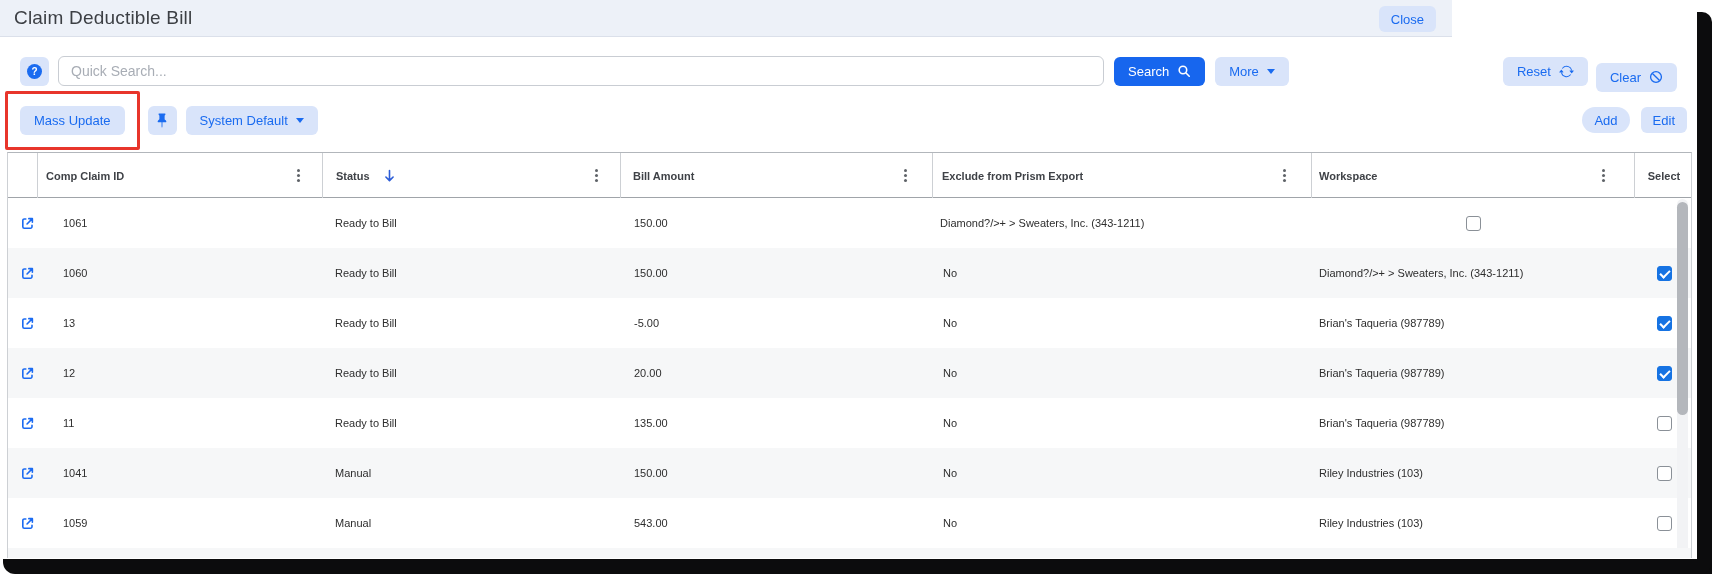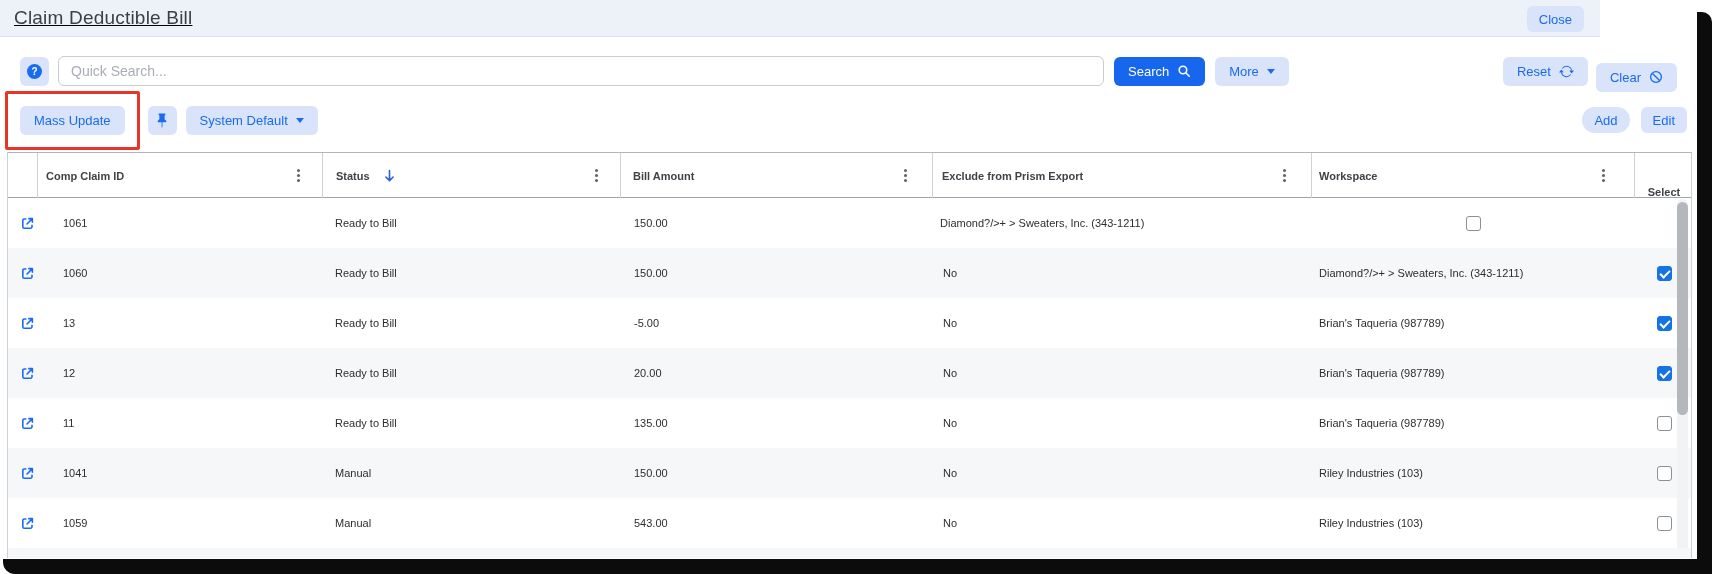--- a/index.html
+++ b/index.html
@@ -2,22 +2,22 @@
 <html><head>
 <meta charset="utf-8">
 <style>
   * { margin:0; padding:0; box-sizing:border-box; }
   html,body { background:#fff; }
   body { font-family:"Liberation Sans","DejaVu Sans",sans-serif; }
 
   .screen { position:relative; width:1712px; height:574px; background:#fff; overflow:hidden; }
 
   
-  .titlebar { position:absolute; left:0; top:0; width:1600px; height:37px;
-    background:#edf1f8; border-bottom:1px solid #dbe0ea; display:flex; align-items:center;text-decoration:underline; }
+  .titlebar { position:absolute; left:0; top:0; width:1452px; height:37px;
+    background:#edf1f8; border-bottom:1px solid #dbe0ea; display:flex; align-items:center; }
   .title { font-size:19px; color:#3c3f44; padding-left:14px; letter-spacing:.2px; }
   .close-btn { position:absolute; right:16px; top:6px; }
 
   
   .btn { display:inline-flex; align-items:center; gap:8px; border:none; cursor:pointer;
     border-radius:6px; font-family:inherit; font-size:13px; padding:0 14px; height:29px; }
   .btn.soft { background:#d9e4fa; color:#1a6bf0; }
   .btn.primary { background:#1766ee; color:#fff; }
   .btn.small { height:26px; padding:0 12px; }
   .iconbtn { display:inline-flex; align-items:center; justify-content:center; width:29px; height:29px;
@@ -47,21 +47,21 @@
   .toolbar .add-btn { margin-right:11px;border-radius:13px; }
 
   
   .table { position:absolute; left:7px; top:152px; width:1685px; height:406px;
     border-top:1px solid #b2b6bb; border-left:1px solid #cdd0d4; border-right:1px solid #cdd0d4;
     font-size:11px; color:#2e2e2e; }
   .grid-row { display:grid; grid-template-columns:30px 285px 298px 312px 379px 323px 58px; }
   .thead { height:45px; border-bottom:1px solid #a0a4a9; background:#fff; }
   .th { display:flex; align-items:center; font-weight:bold; color:#3f4247;
     border-right:1px solid #cdd0d4; padding-left:12px; position:relative; height:45px; }
-  .th:last-child { border-right:none; justify-content:center; padding-left:0;align-items:flex-end; }
+  .th:last-child { border-right:none; justify-content:center; padding-left:0; }
   .th.iconcol { padding-left:0; }
   .vdots { position:absolute; right:22px; top:16px; width:3px; height:13px; cursor:pointer; }
   .vdots::before { content:""; position:absolute; top:0; left:0; width:3px; height:3px;
     border-radius:50%; background:#5f6368; box-shadow:0 5px 0 #5f6368, 0 10px 0 #5f6368; }
   .sorticon { margin-left:14px; display:inline-flex; }
 
   .tr { height:50px; align-items:center; background:#fff; }
   .tr.alt { background:#f6f7f8; }
   .td { display:flex; align-items:center; height:50px; overflow:hidden; white-space:nowrap; }
   .td.linkcell { justify-content:flex-start; padding-left:12px; }

